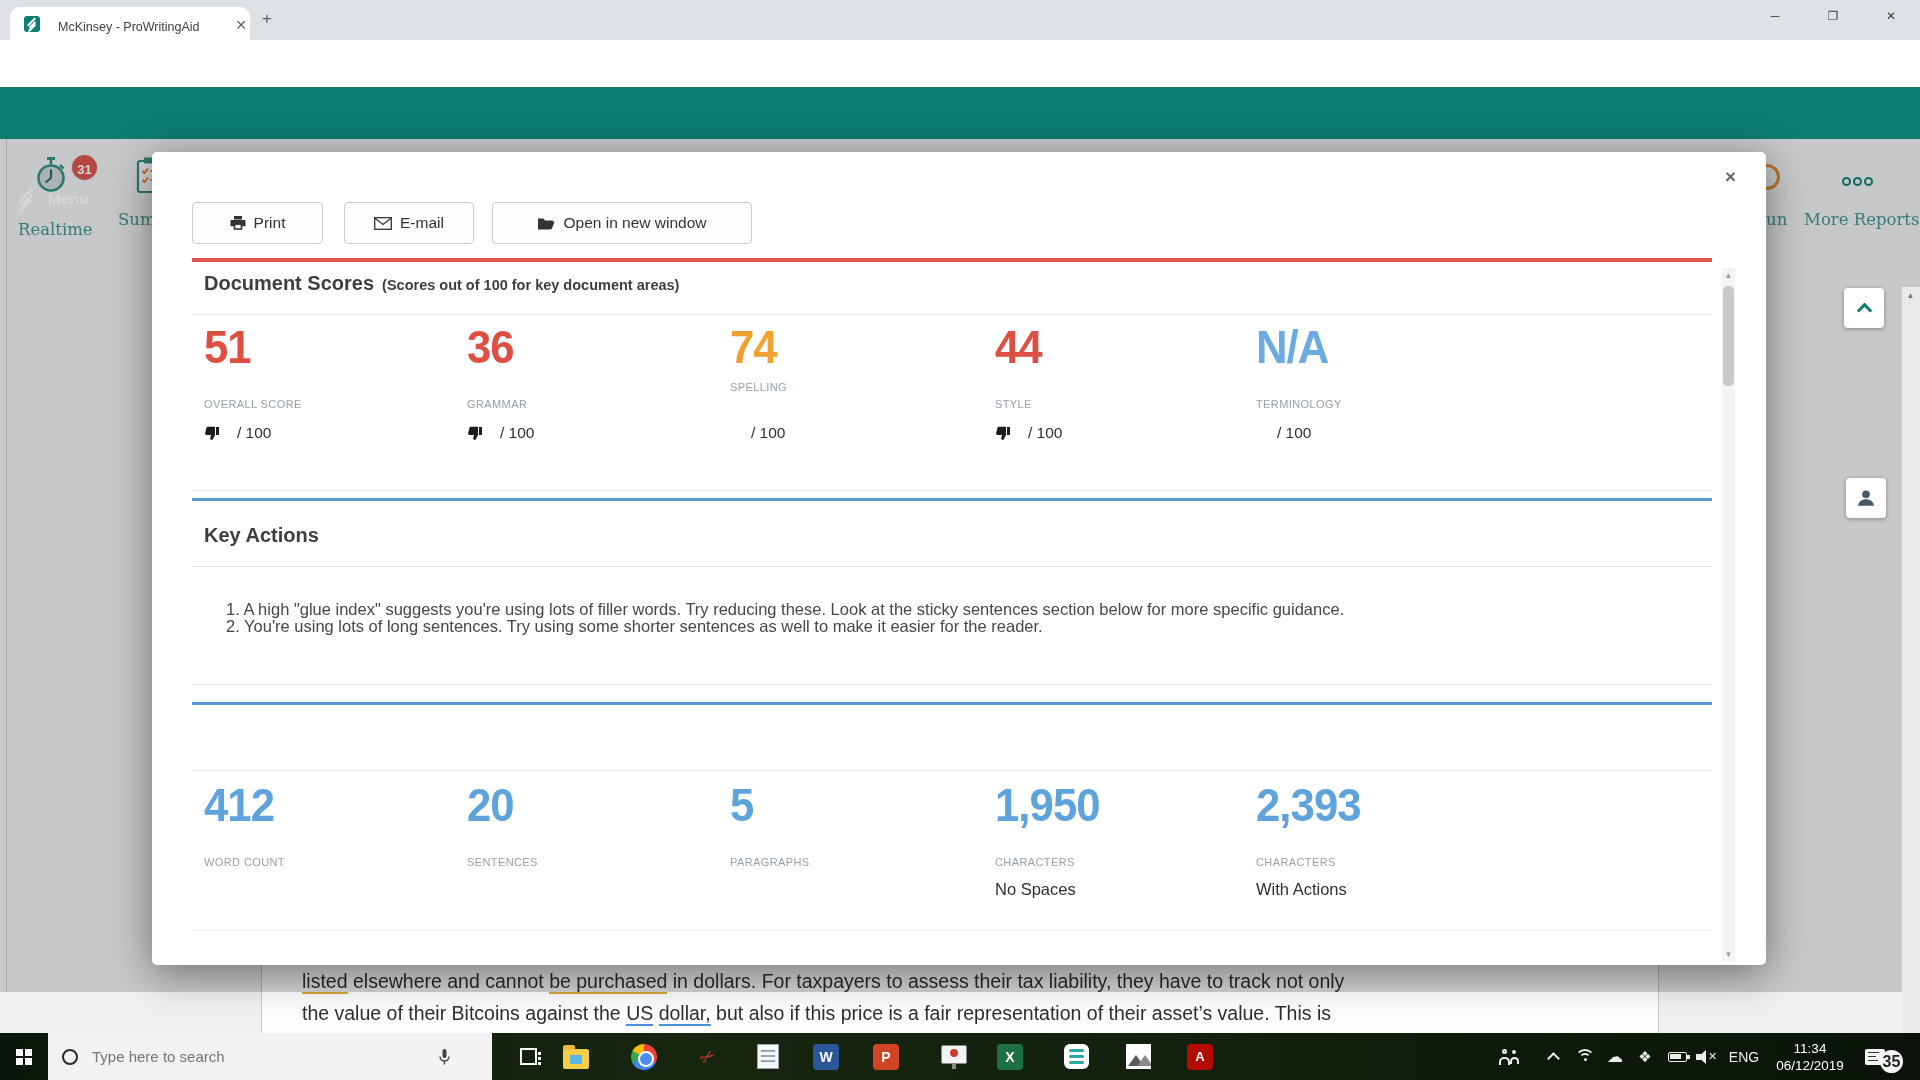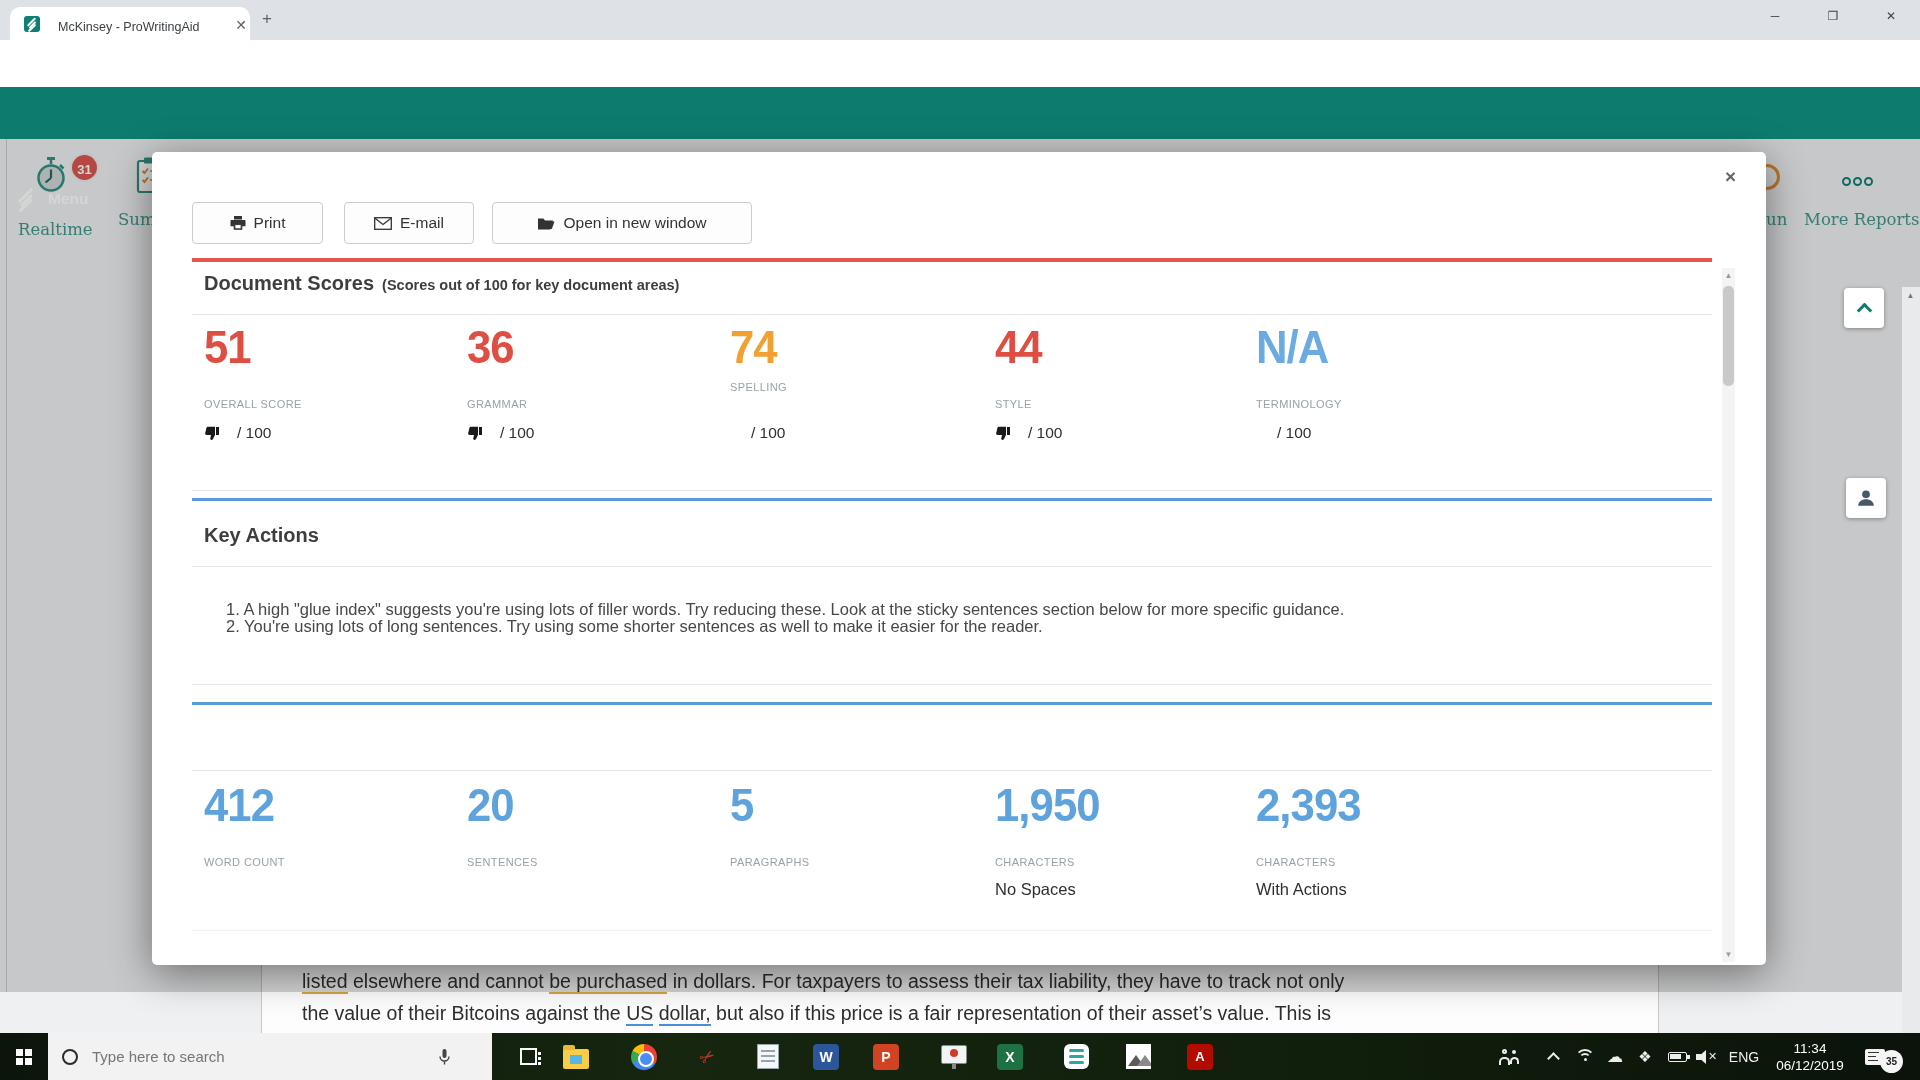--- a/index.html
+++ b/index.html
@@ -141,21 +141,21 @@
   .wifi .dot { position:absolute; left:8.5px; top:9px; width:3px; height:3px; background:#eee; border-radius:50%; border:none; }
   .chevup { width:9px; height:9px; border-left:2px solid #eee; border-top:2px solid #eee; transform:rotate(45deg); margin-top:4px; }
   .ppl { position:relative; width:22px; height:16px; }
   .ppl i { position:absolute; border:2px solid #eee; }
   .ppl .h1 { left:3px; top:0; width:5px; height:5px; border-radius:50%; }
   .ppl .b1 { left:0; top:8px; width:11px; height:8px; border-radius:5px 5px 0 0; border-bottom:none; }
   .ppl .h2 { left:13px; top:1px; width:4px; height:4px; border-radius:50%; }
   .ppl .b2 { left:11px; top:8px; width:9px; height:7px; border-radius:5px 5px 0 0; border-bottom:none; }
   .notific { width:20px; height:16px; background:#f5f5f5; border-radius:2px; position:relative; }
   .notific i { position:absolute; left:3px; width:11px; height:1.5px; background:#333; }
-  .notifbadge { position:absolute; left:1880px; top:1050px; width:23px; height:23px; border-radius:50%; background:#f5f5f5; color:#222; font-size:10px; font-weight:bold; text-align:center; line-height:23px; z-index:6; }
+  .notifbadge { position:absolute; left:1880px; top:1050px; width:23px; height:23px; border-radius:50%; background:#f5f5f5; color:#222; font-size:16px; font-weight:bold; text-align:center; line-height:23px; z-index:6; }
 </style>
 </head>
 <body>
 
 <div id="stage">
 
   <div class="abs" id="tabbar">
     <div class="abs" id="tab">
       <div class="pwa-mark" style="left:14px;top:9px;width:16px;height:16px;">
           <i style="left:2px;top:5px;width:11px"></i>

